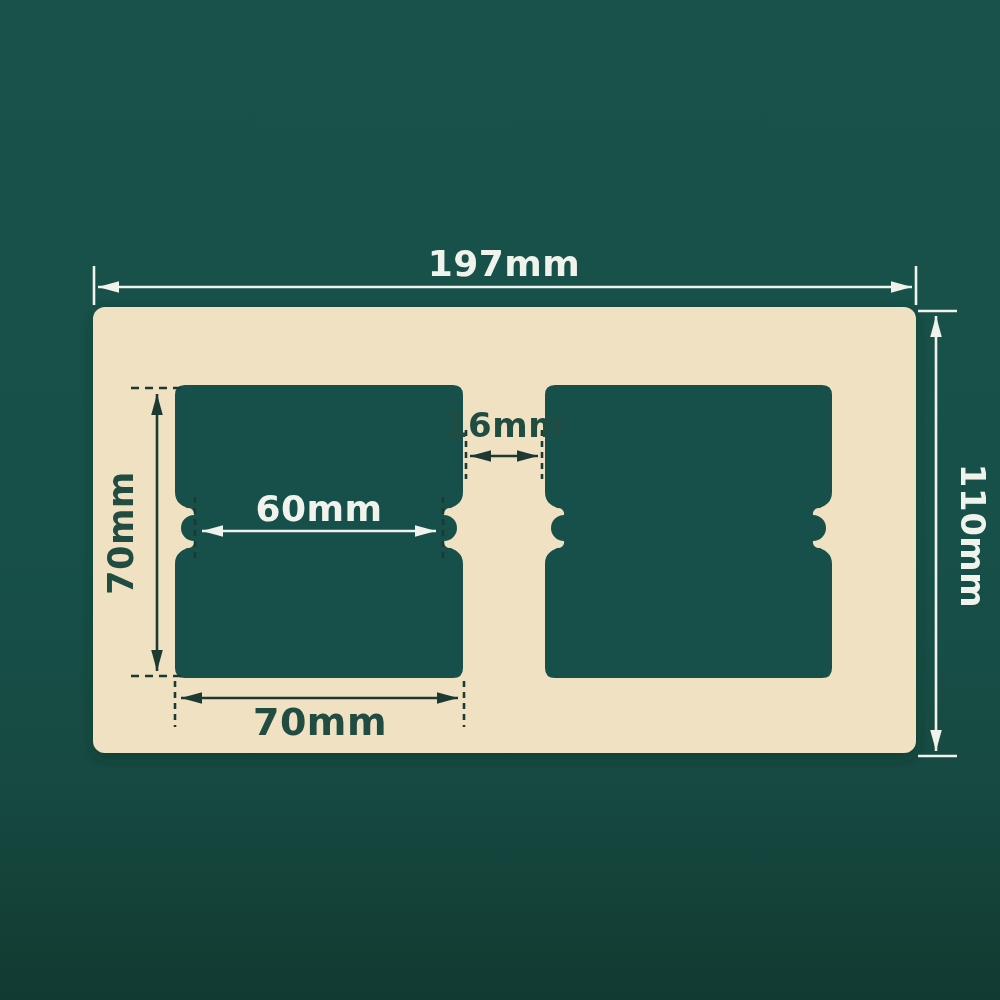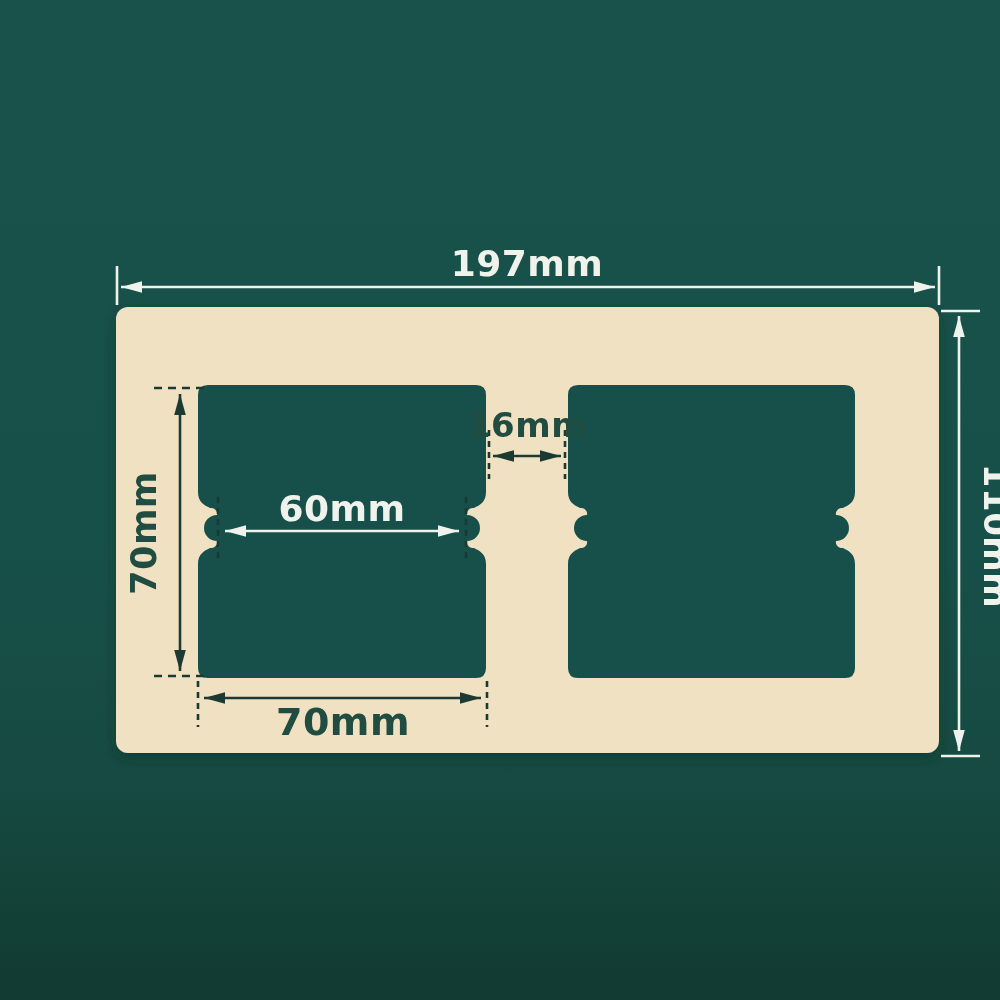--- a/index.html
+++ b/index.html
@@ -11,21 +11,21 @@
     overflow: hidden;
   }
   body {
     background: linear-gradient(180deg,
       var(--background-top, #18524B) 0%,
       #175049 55%,
       #164a42 78%,
       #134036 92%,
       var(--background-bottom, #113A32) 100%);
   }
-  .scene { position: relative; width: 824px; height: 1000px; padding-left: 23px; }
+  .scene { position: relative; width: 824px; height: 1000px; }
   svg { display: block; }
 
   .plate  { fill: var(--plate, #F0E1C3); }
   .cutout { fill: var(--cutout, #17504A); }
 
   .line-light { stroke: var(--dim-light, #EFF3EC); stroke-width: 2.6; fill: none; }
   .line-dark  { stroke: var(--dim-dark-line, #1C3A32); stroke-width: 2.6; fill: none; }
   .dashed     { stroke-dasharray: 8 6; }
   .dashed-sm  { stroke-dasharray: 6 5; }
 

